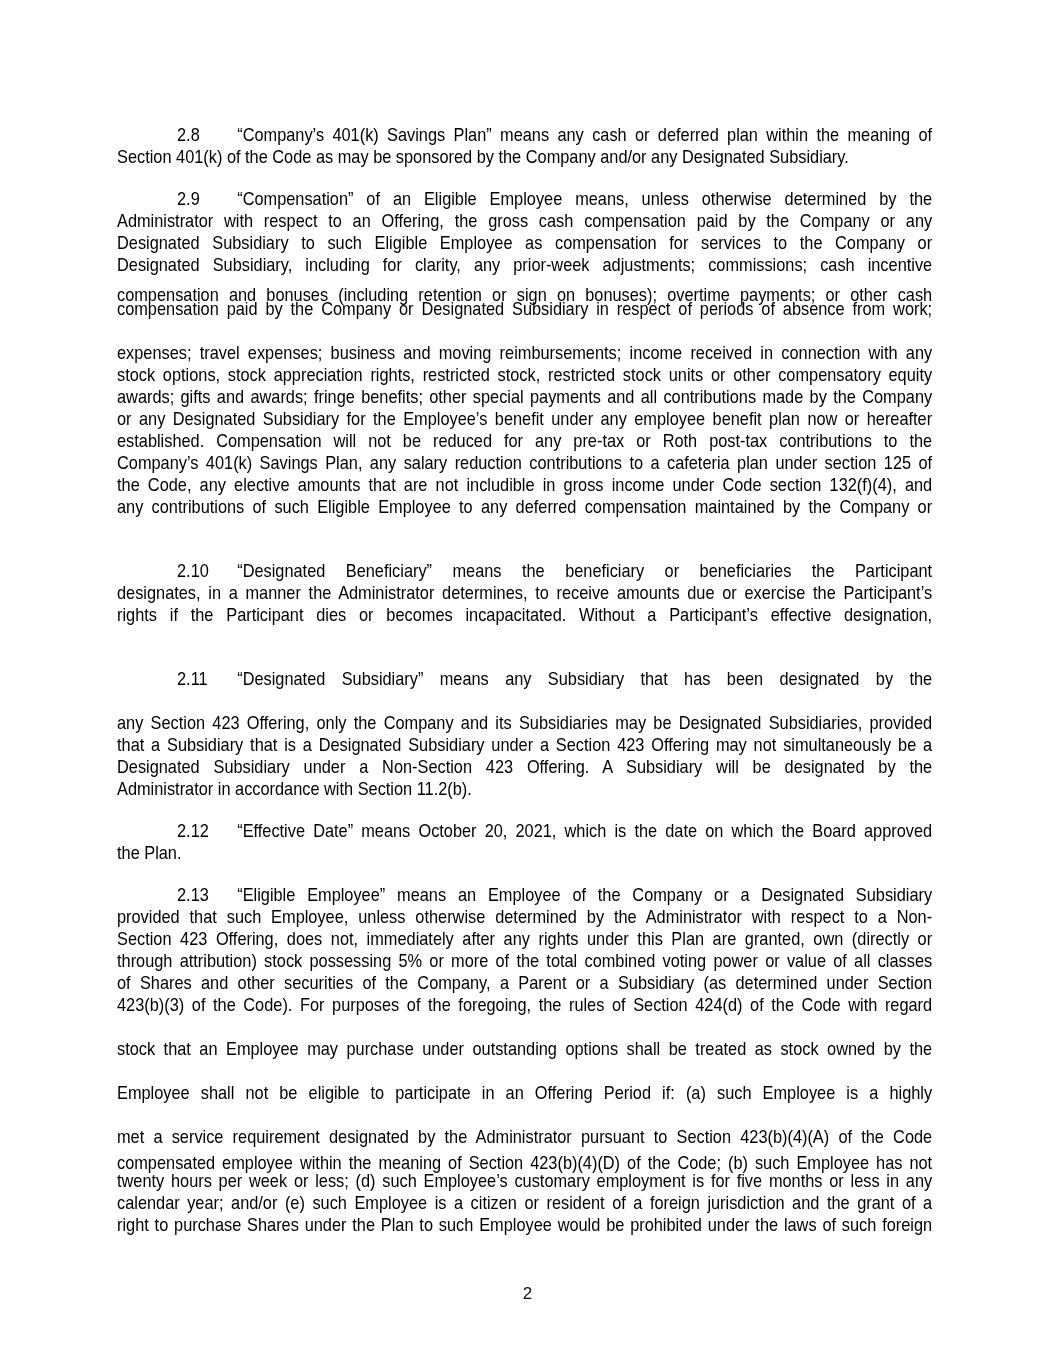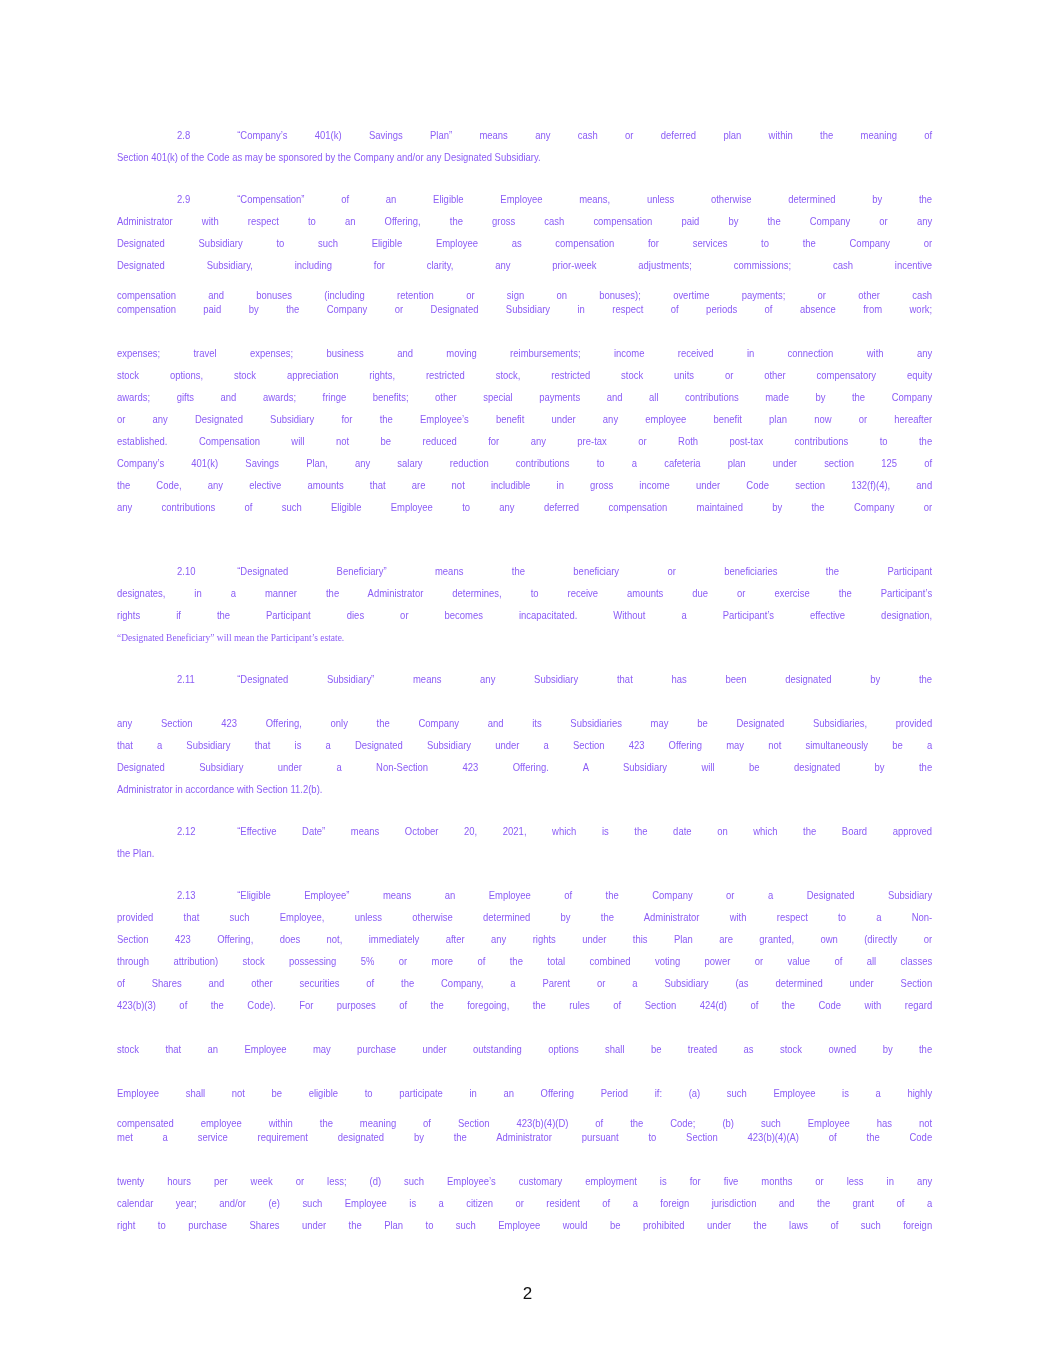--- a/index.html
+++ b/index.html
@@ -1,20 +1,20 @@
 <!DOCTYPE html>
 <html><head>
 <meta charset="utf-8">
 <style>
   html, body { margin: 0; padding: 0; background: #ffffff; }
   body { width: 1055px; height: 1365px; position: relative; overflow: hidden; }
   .page { position: absolute; left: 0; top: 0; width: 1055px; height: 1365px; background: #fff; }
   .line {
     position: absolute; left: 117px; width: 815px; height: 22px;
-    font-family: "Liberation Sans", sans-serif; font-size: 11px; color: #8b5cf6;
+    font-family: "Liberation Sans", sans-serif; font-size: 19px; color: #000000;
     white-space: nowrap; line-height: 22px;
   }
   .line .t { display: inline-block; transform-origin: left center; transform: scaleX(0.86); width: 116.3%; text-align: justify; text-align-last: justify; }
   .line.last .t { text-align-last: left; }
   .line.first { left: 177px; width: 755px; }
   .num { display: inline-block; width: 70px; }
   .serif { font-family: "Liberation Serif", serif; }
   .pagenum { position: absolute; top: 1284px; left: 0; width: 1055px; text-align: center; font-family: "Liberation Sans", sans-serif; font-size: 17px; color: #111; }
 </style>
 </head>
@@ -36,39 +36,38 @@
   <div class="line" style="top:386px"><span class="t">awards; gifts and awards; fringe benefits; other special payments and all contributions made by the Company</span></div>
   <div class="line" style="top:408px"><span class="t">or any Designated Subsidiary for the Employee’s benefit under any employee benefit plan now or hereafter</span></div>
   <div class="line" style="top:430px"><span class="t">established.  Compensation will not be reduced for any pre-tax or Roth post-tax contributions to the</span></div>
   <div class="line" style="top:452px"><span class="t">Company’s 401(k) Savings Plan, any salary reduction contributions to a cafeteria plan under section 125 of</span></div>
   <div class="line" style="top:474px"><span class="t">the Code, any elective amounts that are not includible in gross income under Code section 132(f)(4), and</span></div>
   <div class="line" style="top:496px"><span class="t">any contributions of such Eligible Employee to any deferred compensation maintained by the Company or</span></div>
 
   <div class="line first" style="top:560px"><span class="t"><span class="num">2.10</span><span>“Designated Beneficiary” means the beneficiary or beneficiaries the Participant</span></span></div>
   <div class="line" style="top:582px"><span class="t">designates, in a manner the Administrator determines, to receive amounts due or exercise the Participant’s</span></div>
   <div class="line" style="top:604px"><span class="t">rights if the Participant dies or becomes incapacitated.  Without a Participant’s effective designation,</span></div>
-  <div class="line last" style="top:626px"><span class="t serif">“Designated Beneficiary” will mean the Participant’s estate.</span></div>
 
   <div class="line first" style="top:668px"><span class="t"><span class="num">2.11</span><span>“Designated Subsidiary” means any Subsidiary that has been designated by the</span></span></div>
   <div class="line" style="top:712px"><span class="t">any Section 423 Offering, only the Company and its Subsidiaries may be Designated Subsidiaries, provided</span></div>
   <div class="line" style="top:734px"><span class="t">that a Subsidiary that is a Designated Subsidiary under a Section 423 Offering may not simultaneously be a</span></div>
   <div class="line" style="top:756px"><span class="t">Designated Subsidiary under a Non-Section 423 Offering.  A Subsidiary will be designated by the</span></div>
   <div class="line last" style="top:778px"><span class="t">Administrator in accordance with Section 11.2(b).</span></div>
 
   <div class="line first" style="top:820px"><span class="t"><span class="num">2.12</span><span>“Effective Date” means October 20, 2021, which is the date on which the Board approved</span></span></div>
   <div class="line last" style="top:842px"><span class="t">the Plan.</span></div>
 
   <div class="line first" style="top:884px"><span class="t"><span class="num">2.13</span><span>“Eligible Employee” means an Employee of the Company or a Designated Subsidiary</span></span></div>
   <div class="line" style="top:906px"><span class="t">provided that such Employee, unless otherwise determined by the Administrator with respect to a Non-</span></div>
   <div class="line" style="top:928px"><span class="t">Section 423 Offering, does not, immediately after any rights under this Plan are granted, own (directly or</span></div>
   <div class="line" style="top:950px"><span class="t">through attribution) stock possessing 5% or more of the total combined voting power or value of all classes</span></div>
   <div class="line" style="top:972px"><span class="t">of Shares and other securities of the Company, a Parent or a Subsidiary (as determined under Section</span></div>
   <div class="line" style="top:994px"><span class="t">423(b)(3) of the Code).  For purposes of the foregoing, the rules of Section 424(d) of the Code with regard</span></div>
   <div class="line" style="top:1038px"><span class="t">stock that an Employee may purchase under outstanding options shall be treated as stock owned by the</span></div>
   <div class="line" style="top:1082px"><span class="t">Employee shall not be eligible to participate in an Offering Period if: (a) such Employee is a highly</span></div>
-  <div class="line" style="top:1112px"><span class="t">compensated employee within the meaning of Section 423(b)(4)(D) of the Code; (b) such Employee has not</span></div>
+  <div class="line" style="top:1152px"><span class="t">compensated employee within the meaning of Section 423(b)(4)(D) of the Code; (b) such Employee has not</span></div>
   <div class="line" style="top:1126px"><span class="t">met a service requirement designated by the Administrator pursuant to Section 423(b)(4)(A) of the Code</span></div>
   <div class="line" style="top:1170px"><span class="t">twenty hours per week or less; (d) such Employee’s customary employment is for five months or less in any</span></div>
   <div class="line" style="top:1192px"><span class="t">calendar year; and/or (e) such Employee is a citizen or resident of a foreign jurisdiction and the grant of a</span></div>
   <div class="line" style="top:1214px"><span class="t">right to purchase Shares under the Plan to such Employee would be prohibited under the laws of such foreign</span></div>
 
   <div class="pagenum">2</div>
 </div>
 
 </body></html>

